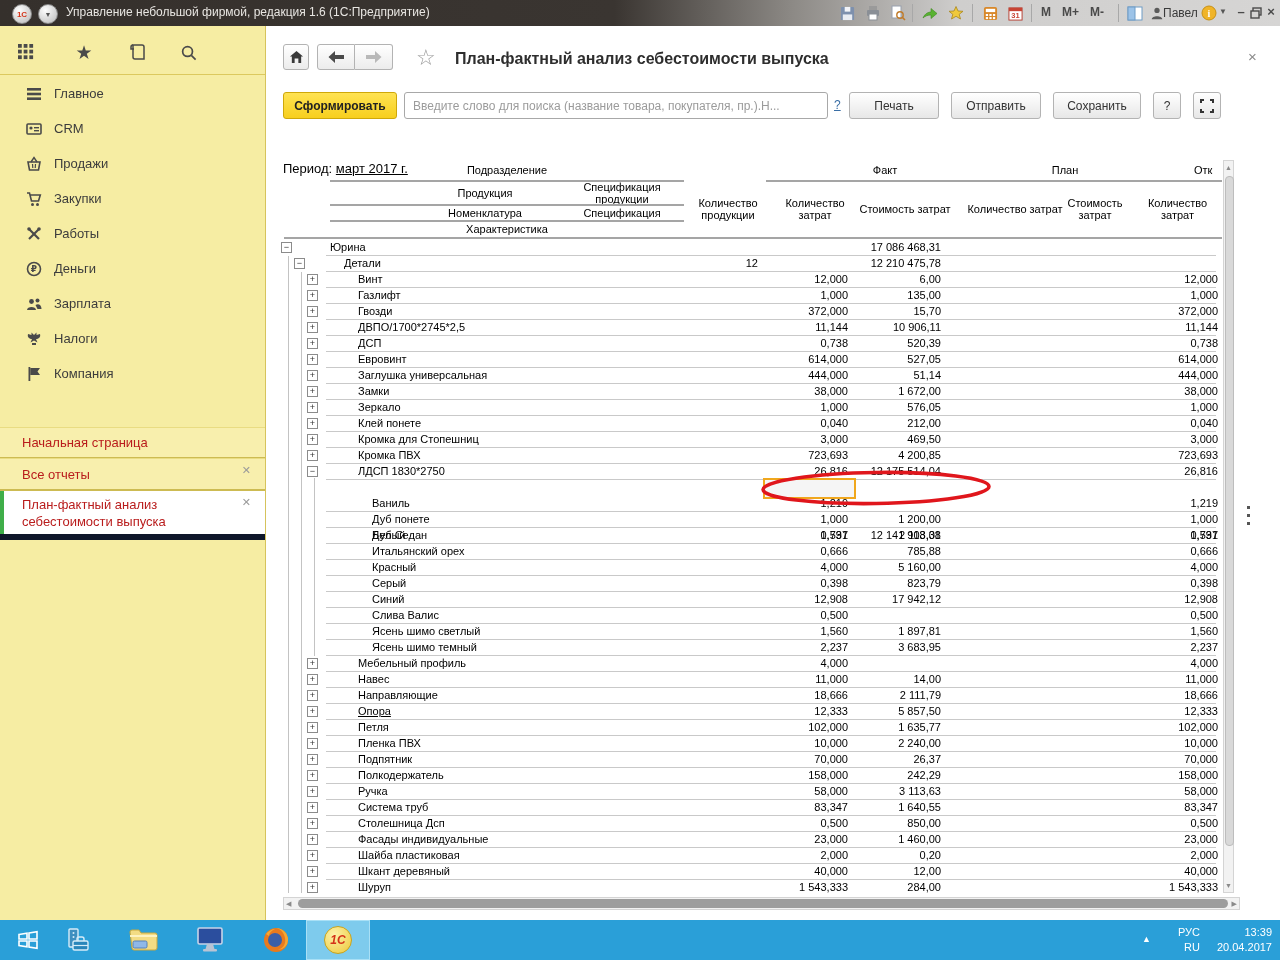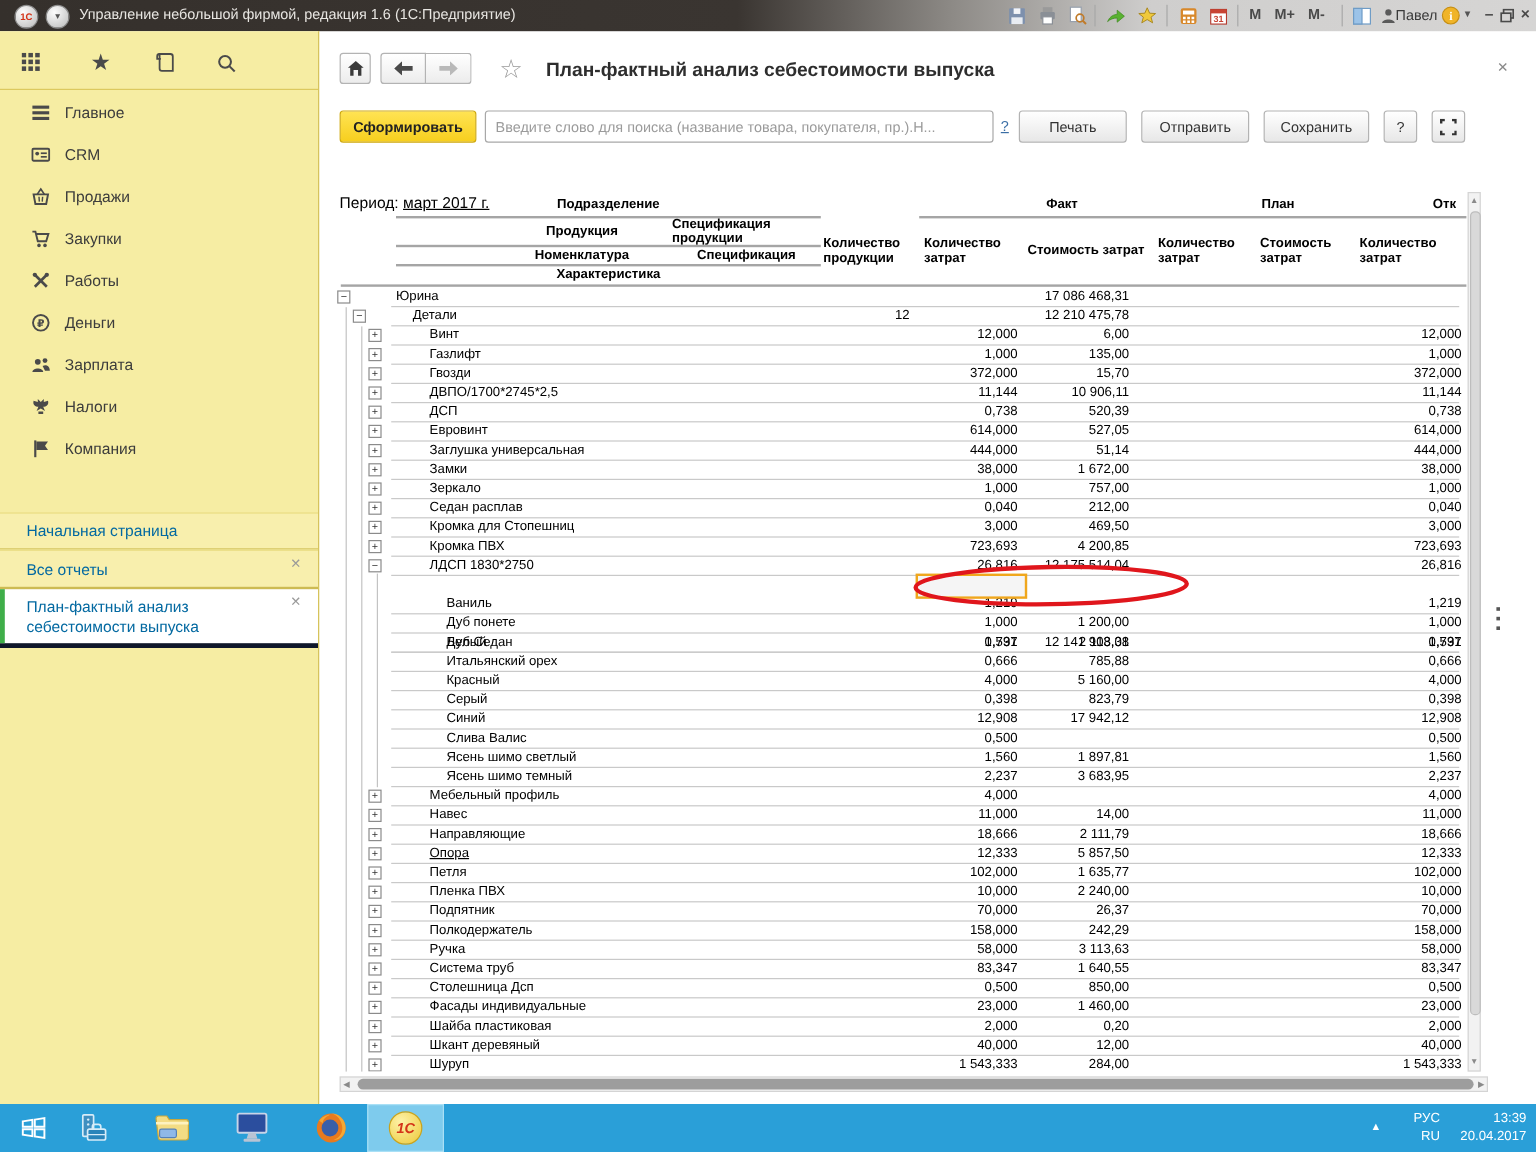--- a/index.html
+++ b/index.html
@@ -19,41 +19,41 @@
   .tb-ctl{top:4px;font-size:13px;color:#4a4a4a;font-weight:bold;width:20px;text-align:center;cursor:default;}
   
   #sidebar{left:0;top:26px;width:265px;height:894px;background:#f6eda3;border-right:1px solid #d6c35c;}
   .sb-topico{top:14px;width:24px;height:24px;display:flex;align-items:center;justify-content:center;color:#4a4a4a;}
   #sb-divider{left:0;top:48px;width:265px;height:1px;background:#dcc95e;}
   .menu-item{left:0;width:265px;height:35px;display:flex;align-items:center;cursor:default;}
   .menu-item .mi-icon{margin-left:24px;width:20px;height:20px;display:flex;align-items:center;justify-content:center;}
   .menu-item .mi-label{margin-left:10px;font-size:13px;color:#3c3c3c;}
   .sb-tab{left:0;width:265px;background:#f8efad;border-top:1px solid #e9dc82;border-bottom:1px solid #cdbb52;
     display:flex;align-items:center;box-sizing:border-box;}
-  .sb-tab .tab-label{margin-left:22px;font-size:13px;color:#0369a1;}
+  .sb-tab .tab-label{margin-left:22px;font-size:13px;color:#b91c1c;}
   .sb-close{position:absolute;right:14px;top:6px;color:#9a9a9a;font-size:11px;line-height:11px;cursor:default;}
-  #sb-tab-active{background:#ffffff;border-top:1px solid #cdbb52;border-bottom:4px solid #0f172a;}
+  #sb-tab-active{background:#ffffff;border-top:1px solid #cdbb52;border-bottom:6px solid #0f172a;}
   #sb-tab-active .green-bar{position:absolute;left:0;top:0;bottom:0;width:4px;background:#3fae49;}
   #sb-tab-active .tab-label{line-height:17px;}
   
   .navbtn{background:linear-gradient(#ffffff,#ececec);border:1px solid #b3b3b3;border-radius:3px;
     display:flex;align-items:center;justify-content:center;box-sizing:border-box;}
   #report-title{font-size:16px;font-weight:bold;color:#2e2e2e;white-space:nowrap;}
   .btn{background:linear-gradient(#ffffff,#e7e7e7);border:1px solid #b3b3b3;border-radius:3px;
     font-size:12px;color:#333;display:flex;align-items:center;justify-content:center;box-sizing:border-box;}
   #btn-generate{background:linear-gradient(#ffe353,#f7cf1e);border:1px solid #cfa80a;font-weight:bold;color:#222;}
   #search-input{border:1px solid #a8a8a8;border-radius:3px;font-size:12px;color:#333;padding:0 8px;
     box-sizing:border-box;outline:none;font-family:"Liberation Sans","DejaVu Sans",sans-serif;}
   #search-input::placeholder{color:#9b9b9b;}
   .qlink{color:#3a6ea5;font-size:12px;text-decoration:underline;cursor:default;}
   #period-line{font-size:13px;color:#000000;margin-top:28px;}
   #period-value{text-decoration:underline;cursor:default;}
   
-  .hcell{position:absolute;display:flex;align-items:center;justify-content:center;text-align:left;
-    font-weight:bold;font-size:11px;line-height:12px;color:#000;}
+  .hcell{position:absolute;display:flex;align-items:center;justify-content:center;text-align:center;
+    font-weight:normal;font-size:11px;line-height:12px;color:#000;}
   .hline{position:absolute;height:2px;background:#a5a5a5;}
   #table-body{left:280px;top:240px;width:948px;height:653px;overflow:hidden;}
   .trow{position:absolute;left:0;width:942px;height:16px;font-size:11px;color:#000;}
   .trow .rline{position:absolute;left:46px;right:6px;bottom:0;height:1px;background:#c9c9c9;}
   .expbox{position:absolute;top:2px;width:11px;height:11px;border:1px solid #8b8b8b;background:#fff;
     box-sizing:border-box;font-size:9px;line-height:8px;text-align:center;color:#333;cursor:default;}
   .rname{position:absolute;top:1px;white-space:nowrap;}
   .rnum{position:absolute;top:1px;text-align:right;white-space:nowrap;}
   .c-qp{left:404px;width:74px;} .c-fq{left:486px;width:82px;} .c-fc{left:572px;width:89px;} .c-dq{left:860px;width:78px;}
   .treeline{background:#c3c3c3;width:1px;}
@@ -457,27 +457,27 @@
         <span class="rname" style="left: 78px;">Замки</span>
         <span class="rnum c-fq">38,000</span>
         <span class="rnum c-fc">1 672,00</span>
         <span class="rnum c-dq">38,000</span>
         <span class="rline"></span>
       </div>
       <div class="trow" style="top: 160px;">
         <span class="expbox" style="left: 27px;">+</span>
         <span class="rname" style="left: 78px;">Зеркало</span>
         <span class="rnum c-fq">1,000</span>
-        <span class="rnum c-fc">757,00</span>
+        <span class="rnum c-fc">576,05</span>
         <span class="rnum c-dq">1,000</span>
         <span class="rline"></span>
       </div>
       <div class="trow" style="top: 176px;">
         <span class="expbox" style="left: 27px;">+</span>
-        <span class="rname" style="left: 78px;">Седан расплав</span>
+        <span class="rname" style="left: 78px;">Клей понете</span>
         <span class="rnum c-fq">0,040</span>
         <span class="rnum c-fc">212,00</span>
         <span class="rnum c-dq">0,040</span>
         <span class="rline"></span>
       </div>
       <div class="trow" style="top: 192px;">
         <span class="expbox" style="left: 27px;">+</span>
         <span class="rname" style="left: 78px;">Кромка для Стопешниц</span>
         <span class="rnum c-fq">3,000</span>
         <span class="rnum c-fc">469,50</span>

